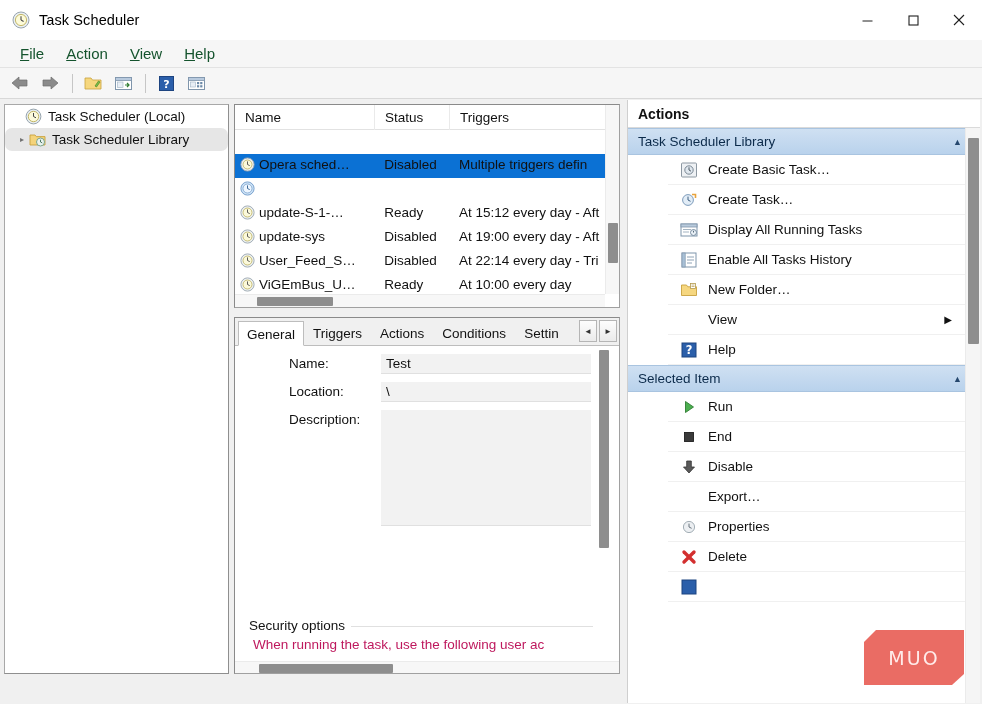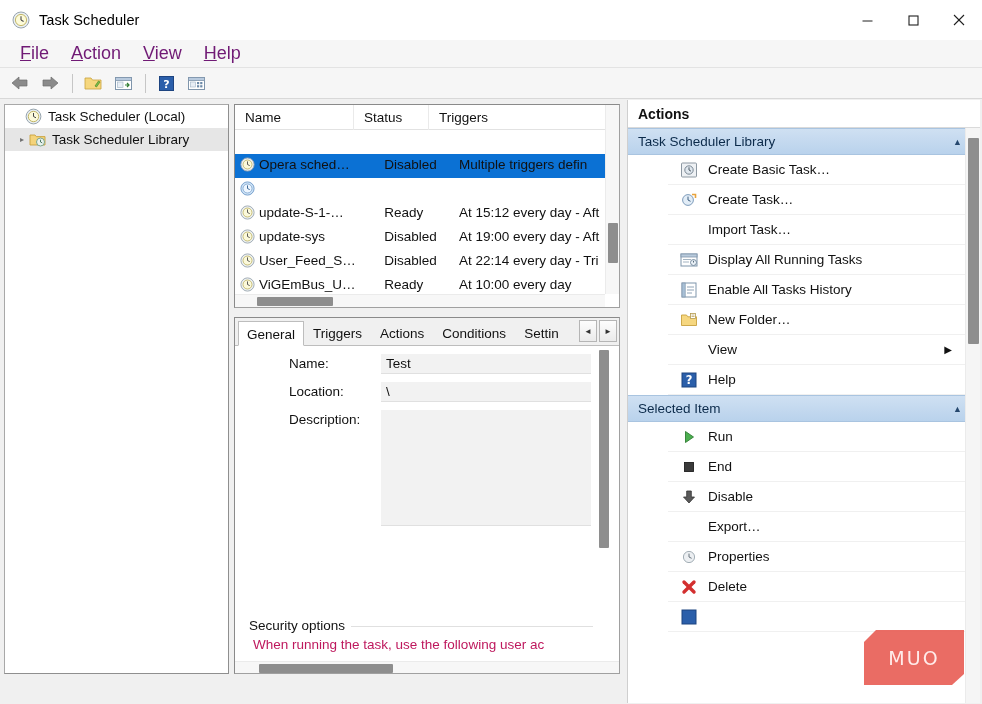--- a/index.html
+++ b/index.html
@@ -50,22 +50,22 @@
   
   .menubar {
     position: absolute; left: 0; top: 40px;
     width: 982px; height: 28px;
     background: #f6f6f6;
     display: flex; align-items: center;
     padding-left: 9px;
     border-bottom: 1px solid #e3e3e3;
   }
   .menu-item {
-    font-size: 18px;
-    color: #701a75;
+    font-size: 15px;
+    color: #14532d;
     padding: 3px 11px;
     border-radius: 2px;
   }
   .menu-item u { text-decoration: underline; }
 
   
   .toolbar {
     position: absolute; left: 0; top: 68px;
     width: 982px; height: 31px;
     background: #f6f6f6;
@@ -102,20 +102,21 @@
     border-bottom-color: #8f8f8f;
     overflow: hidden;
   }
   .tree-row {
     display: flex; align-items: center;
     height: 23px;
     padding-left: 6px;
     font-size: 13.5px;
     color: #101010;
     white-space: nowrap;
+    border-radius: 7px;
   }
   .tree-row.child { padding-left: 10px; }
   .tree-row.selected { background: #e6e6e6; }
   .tree-chevron {
     width: 14px; flex: 0 0 14px;
     font-size: 8px; color: #707070;
     display: flex; align-items: center; justify-content: center;
   }
   .tree-ico { width: 17px; height: 17px; margin-right: 6px; flex: 0 0 17px; }
 
@@ -464,21 +465,21 @@
           </svg>
         </span>
         <span>Task Scheduler Library</span>
       </div>
     </div>
 
     <div class="mid-pane">
 
       <div class="tasklist">
         <div class="lv-header">
-          <div class="lv-head-cell" style="width:119px">Name</div>
+          <div class="lv-head-cell" style="width:140px">Name</div>
           <div class="lv-head-cell" style="width:75px">Status</div>
           <div class="lv-head-cell" style="width:157px;border-right:none">Triggers</div>
         </div>
         <div class="lv-body">
 
           <div class="lv-row">
             <div class="lv-cell name" style="width:140px">
               <span class="task-ico">
                 <svg viewBox="0 0 15 15" width="15" height="15">
                     <circle cx="7.5" cy="7.5" r="6.6" fill="#edf1f4" stroke="#9aa6ae" stroke-width=".9"></circle>
@@ -649,24 +650,20 @@
           <svg viewBox="0 0 18 18" width="18" height="18">
             <circle cx="8" cy="9" r="5.4" fill="#e2edf7" stroke="#7e9cbb" stroke-width="1"></circle>
             <line x1="8" y1="9" x2="8" y2="5.6" stroke="#3d5f80" stroke-width="1"></line>
             <line x1="8" y1="9" x2="10.5" y2="10.3" stroke="#3d5f80" stroke-width="1"></line>
             <path d="M12 3.5 L15.5 3.5 L15.5 7" fill="none" stroke="#e8a33d" stroke-width="1.6"></path>
           </svg>
         </span>
         <span>Create Task…</span>
       </div>
 
-      <div class="act-item">
-        <span class="act-ico blank"></span>
-        <span>Import Task…</span>
-      </div>
 
       <div class="act-item">
         <span class="act-ico">
           <svg viewBox="0 0 18 18" width="18" height="18">
             <rect x="1" y="3" width="16" height="12" fill="#ffffff" stroke="#7f95ab" stroke-width="1"></rect>
             <rect x="1" y="3" width="16" height="3" fill="#b9cbdd" stroke="#7f95ab" stroke-width=".8"></rect>
             <line x1="3" y1="8.5" x2="11" y2="8.5" stroke="#9aabbb" stroke-width=".9"></line>
             <line x1="3" y1="11" x2="9" y2="11" stroke="#9aabbb" stroke-width=".9"></line>
             <circle cx="13.5" cy="11.5" r="3" fill="#e9f0f6" stroke="#6b8298" stroke-width=".9"></circle>
             <line x1="13.5" y1="11.5" x2="13.5" y2="9.8" stroke="#3f5668" stroke-width=".9"></line>

